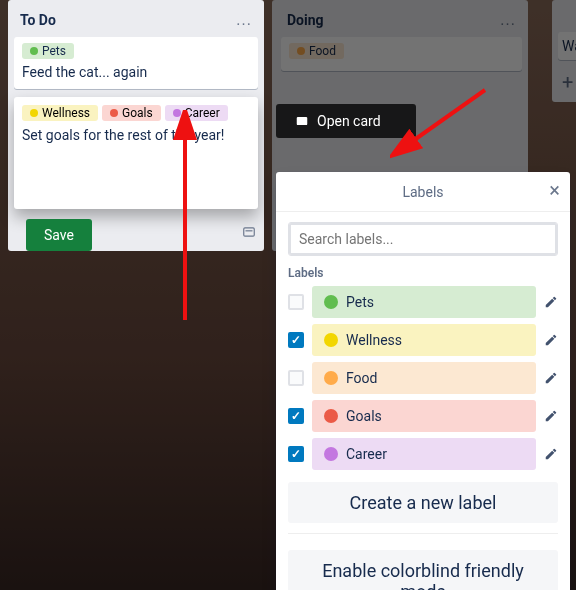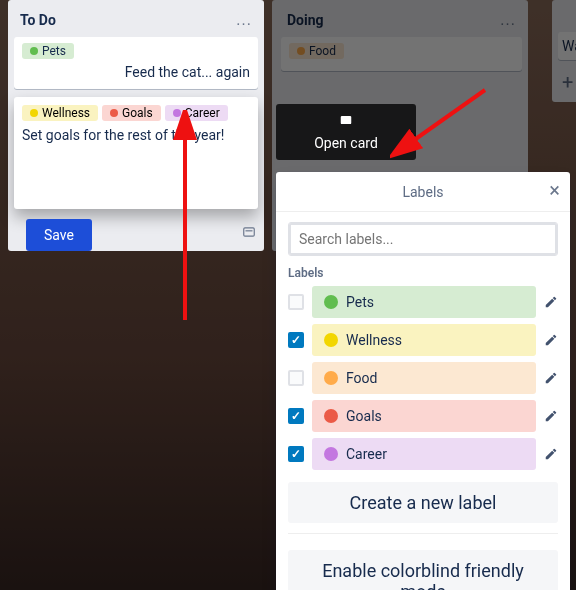--- a/index.html
+++ b/index.html
@@ -16,44 +16,43 @@
   .list-header { display:flex; justify-content:space-between; align-items:center; padding:4px 6px 8px 6px; }
   .list-title { font-weight:700; font-size:14px; color:#172b4d; }
   .list-menu-dots { color:#6b778c; font-size:16px; letter-spacing:1px; cursor:pointer; }
   .card {
     background:#fff; border-radius:3px; box-shadow:0 1px 0 rgba(9,30,66,.25);
     padding:6px 8px 8px 8px; margin-bottom:8px; font-size:14px; color:#172b4d;
   }
   .card .labels { display:flex; flex-wrap:wrap; gap:4px; margin-bottom:4px; }
   .label-pill { font-size:12px; padding:1px 8px; border-radius:3px; display:flex; align-items:center; gap:4px; }
   .label-dot { width:8px; height:8px; border-radius:50%; display:inline-block; }
-  .card-title { line-height:1.3;text-align:right; }
+  .card-title { line-height:1.3; }
   .edit-card {
     background:#fff; border-radius:3px; box-shadow:0 8px 16px rgba(0,0,0,.3);
     padding:8px; min-height:112px; margin-bottom:8px; position:relative; z-index:5;
   }
   .edit-card .labels { display:flex; gap:4px; margin-bottom:6px; }
   .edit-card-text { font-size:14px; color:#172b4d; }
   .below-edit { display:flex; align-items:center; justify-content:space-between; margin-top:2px; padding:0 2px; position:relative; z-index:5;}
   .add-card-hint { color:#5e6c84; font-size:14px; padding:6px; flex:1; position:relative; }
   .save-btn {
     position:absolute; left:10px; bottom:-6px;
-    background:#1d4ed8; color:#fff; border:none; padding:8px 18px;
+    background:#15803d; color:#fff; border:none; padding:8px 18px;
     font-size:14px; border-radius:3px; cursor:pointer; z-index:6;
   }
   .template-icon { width:14px; height:14px; color:#6b778c; }
   .ctx-menu {
     position:absolute; left:276px; top:104px; z-index:4;
   }
   .ctx-item {
     background:rgba(0,0,0,.78); color:#fff; font-size:14px;
-    padding:9px 8px; border-radius:3px; margin-bottom:6px;
+    padding:9px 19px; border-radius:3px; margin-bottom:6px;
     display:flex; align-items:center; gap:8px; cursor:pointer;
     width:140px;
-    flex-direction:column;
   }
   .ctx-icon svg { width:14px; height:14px; fill:#fff; display:block; }
   .labels-popover {
     position:absolute; left:276px; top:172px; width:294px;
     background:#fff; border-radius:3px;
     box-shadow:0 8px 16px -4px rgba(9,30,66,.25),0 0 1px rgba(9,30,66,.3);
     z-index:6; padding:0 12px 12px 12px;
   }
   .pop-header { position:relative; height:40px; display:flex; align-items:center; justify-content:center; border-bottom:1px solid #eee; margin:0 -12px 10px; }
   .pop-title { color:#5e6c84; font-size:14px; }

